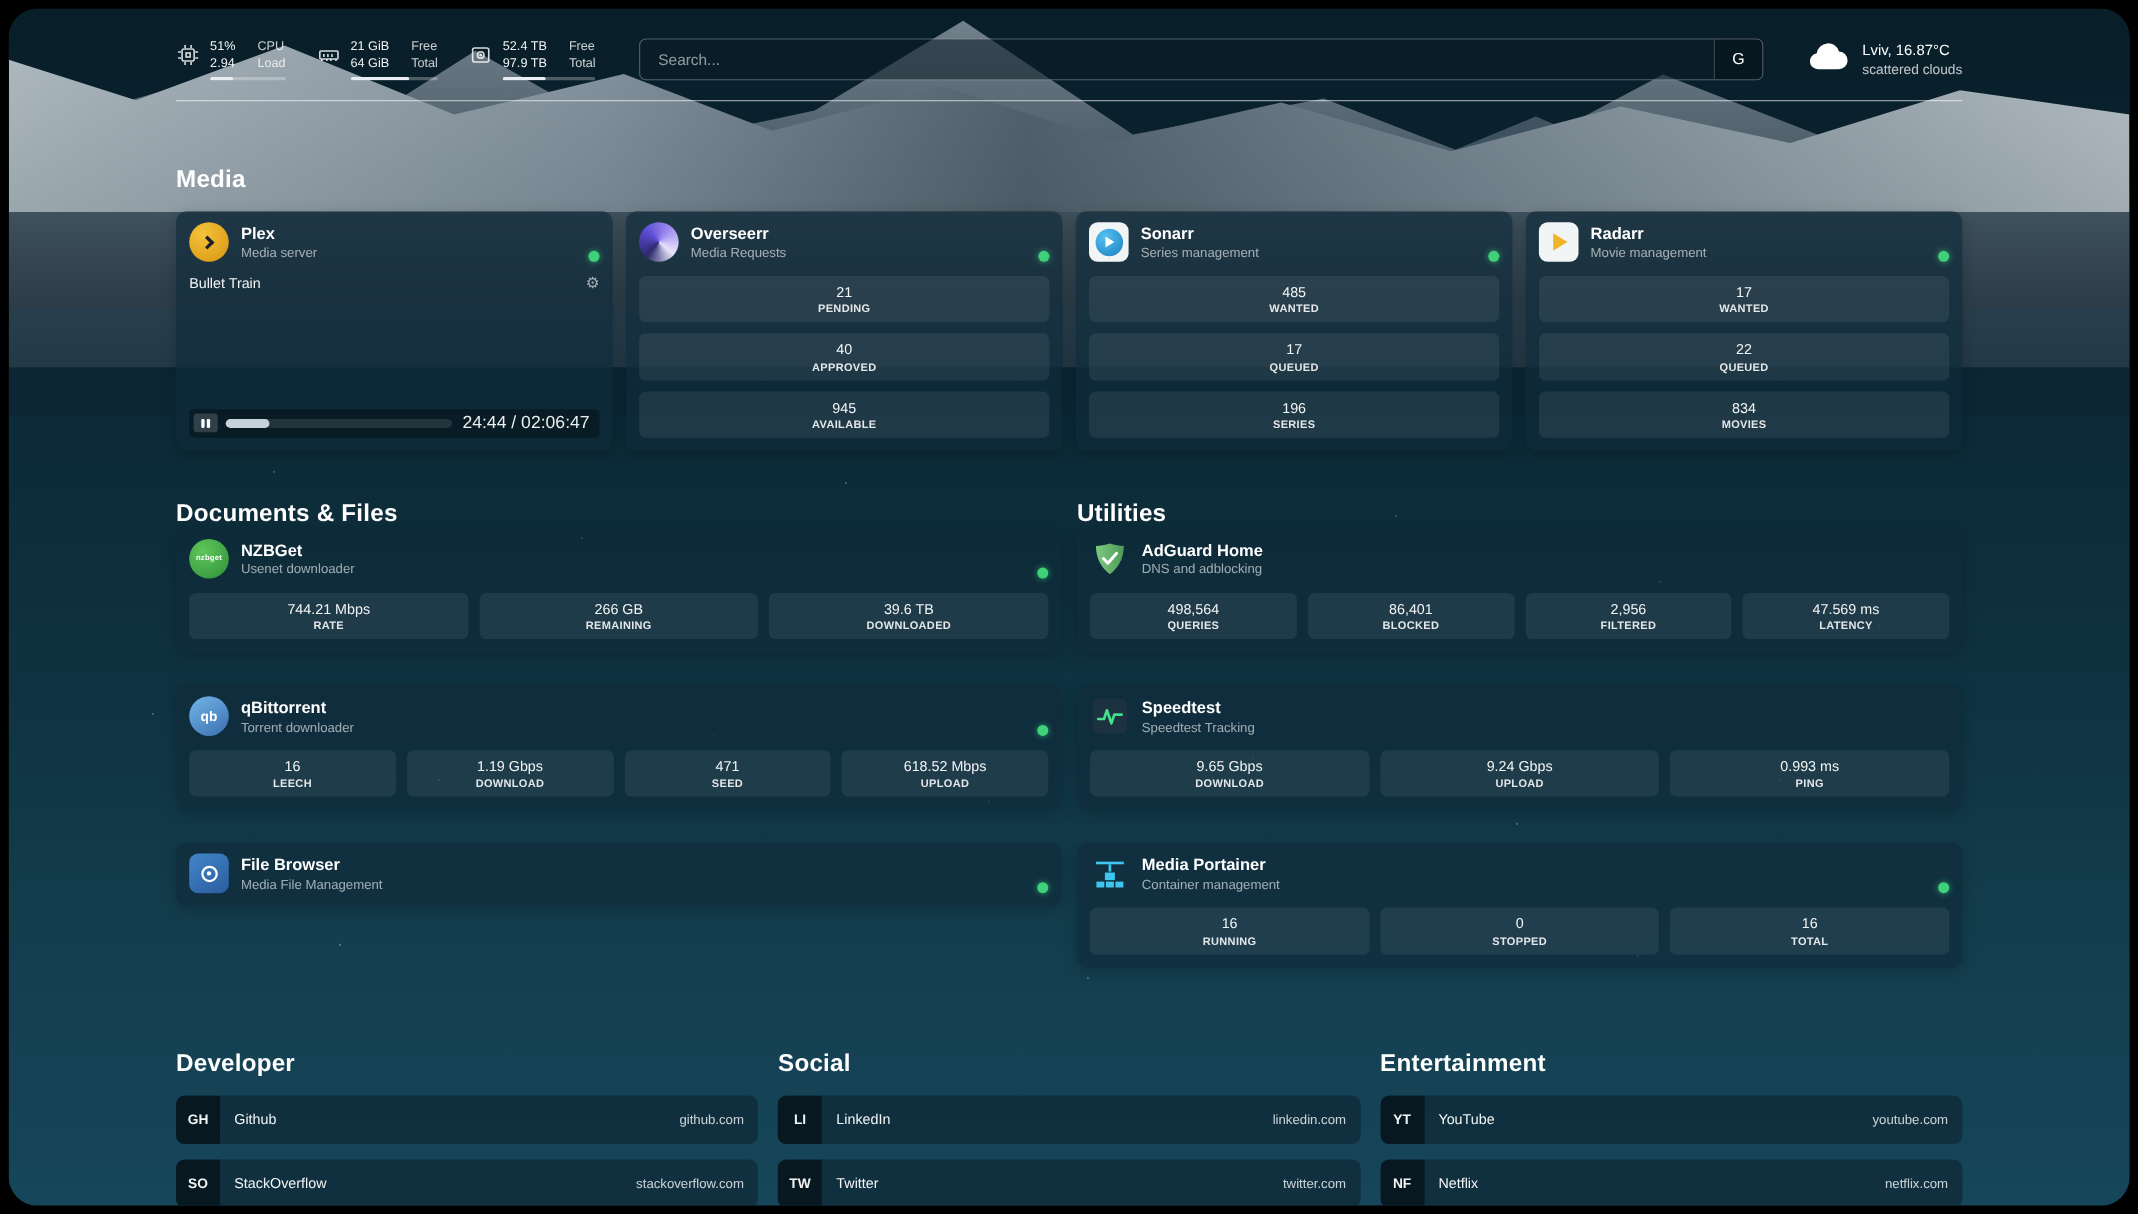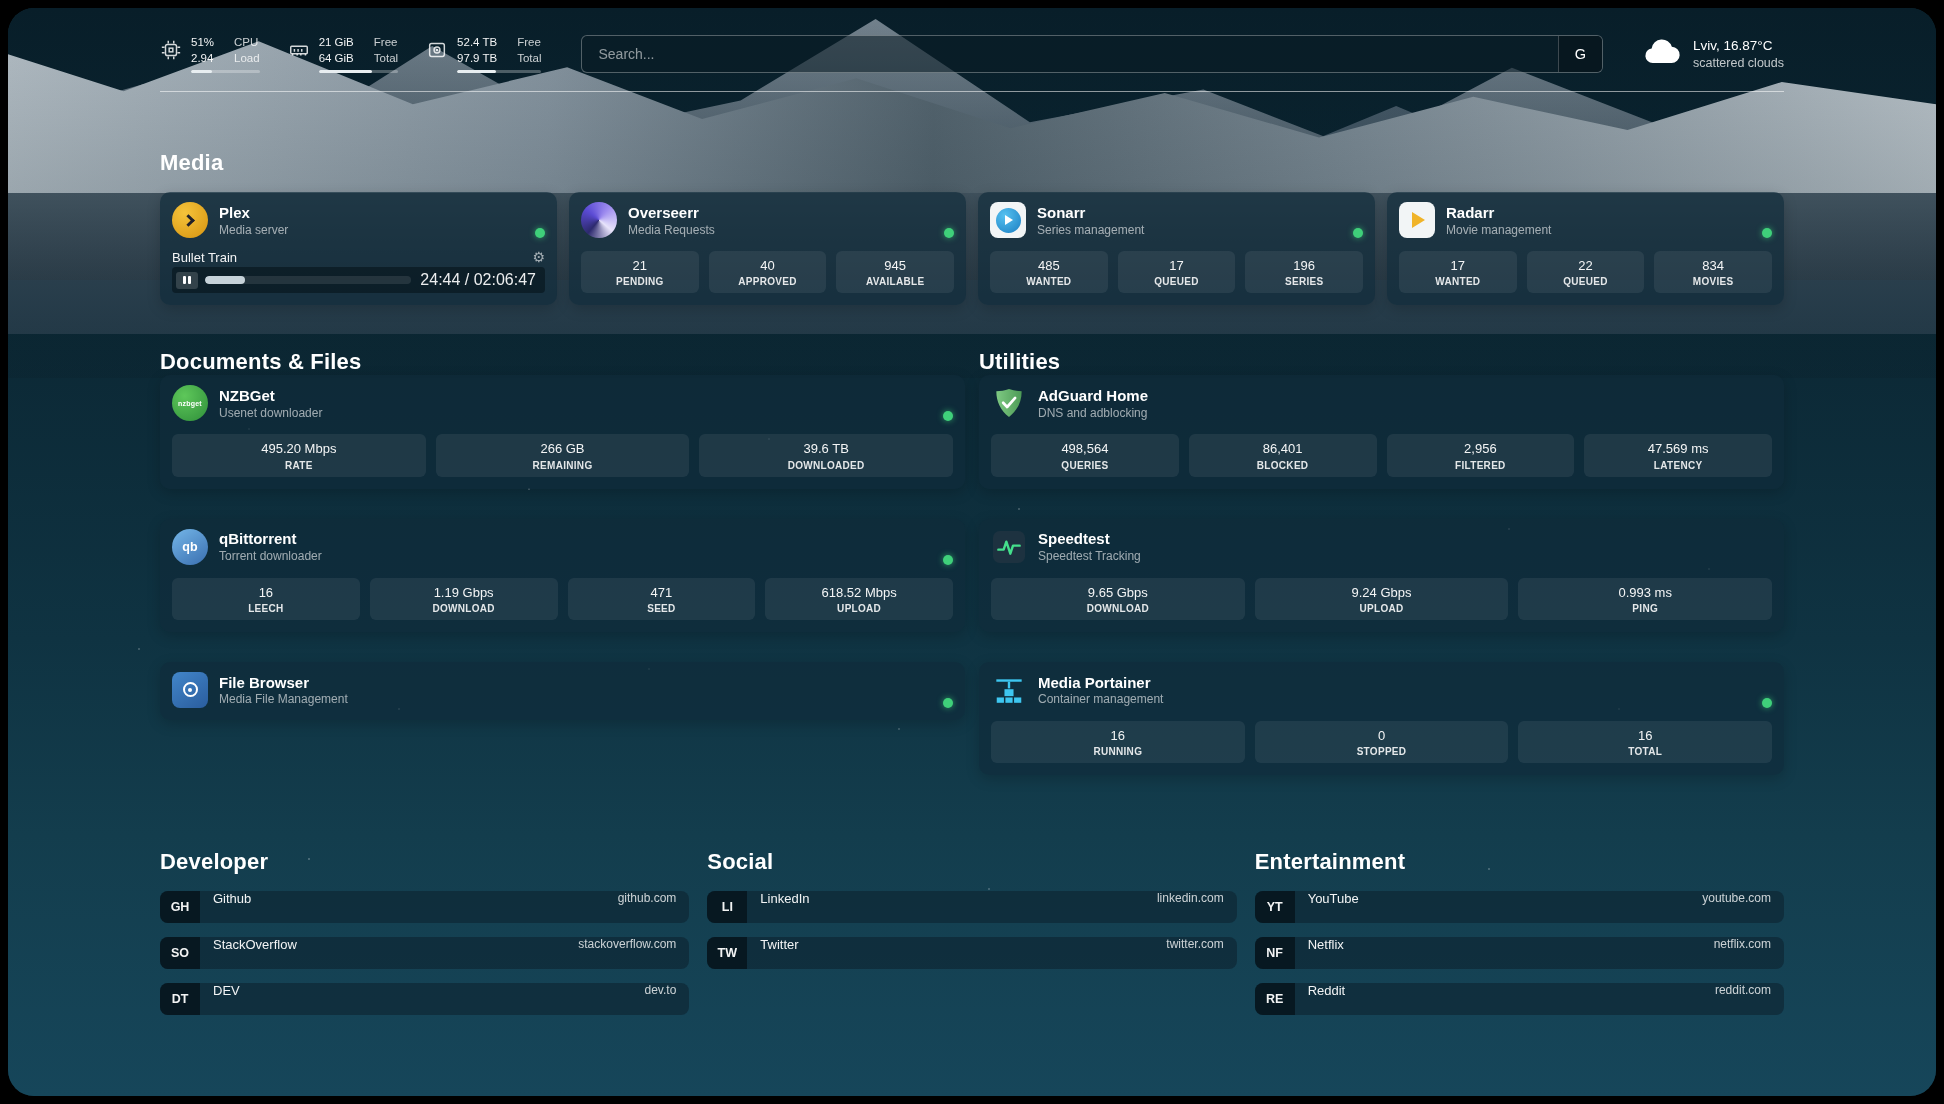--- a/index.html
+++ b/index.html
@@ -72,21 +72,21 @@
   .card { background:rgba(15,43,57,.66); border-radius:10px; padding:10px 12px 12px;
           box-shadow:0 4px 14px rgba(0,0,0,.18); display:flex; flex-direction:column; }
   .card-head { display:flex; align-items:flex-end; gap:11px; }
   .svc-icon { width:36px; height:36px; flex:0 0 auto; display:flex; align-items:center; justify-content:center; }
   .svc-names { flex:1; min-width:0; }
   .svc-name { font-size:15px; font-weight:600; line-height:1.25; }
   .svc-sub { font-size:12px; color:rgba(255,255,255,.6); line-height:1.3; }
   .dot { width:10px; height:10px; border-radius:50%; background:#3fd07a; box-shadow:0 0 6px rgba(63,208,122,.7); flex:0 0 auto; }
 
   .stats { display:flex; gap:10px; margin-top:13px; }
-  .media-grid .stats { margin-top:auto; padding-top:13px; }
+  .media-grid .stats { margin-top:auto; padding-top:13px;flex-direction:column; }
   .stat { flex:1; background:rgba(255,255,255,.07); border-radius:6px; text-align:center; padding:7px 4px 6px; }
   .stat-value { font-size:13px; color:rgba(255,255,255,.95); line-height:1.25; }
   .stat-label { font-size:10px; font-weight:700; color:rgba(255,255,255,.88); letter-spacing:.3px; margin-top:2px; }
 
   
   .plex-now { display:flex; align-items:center; margin-top:11px; font-size:13px; }
   .plex-title { flex:1; color:rgba(255,255,255,.95); }
   .gear { color:rgba(255,255,255,.6); font-size:14px; cursor:pointer; }
   .plex-player { display:flex; align-items:center; gap:7px; margin-top:auto; background:rgba(4,16,22,.55); border-radius:4px; padding:4px; }
   .pause-btn { width:22px; height:17px; border-radius:3px; background:rgba(255,255,255,.16);
@@ -117,21 +117,21 @@
   .qb-ico { border-radius:50%; background:linear-gradient(145deg,#74b6e8,#3a6fb0); }
   .qb-ico span { font-size:12.5px; font-weight:700; color:#fff; }
   .fb-ico { background:linear-gradient(145deg,#4286c9,#2a5d9e); border-radius:8px; }
   .fb-ring { width:15px; height:15px; border:2.5px solid #fff; border-radius:50%; position:relative; }
   .fb-ring::after { content:""; position:absolute; left:50%; top:50%; width:4px; height:4px; margin:-2px 0 0 -2px;
                     border-radius:50%; background:#fff; }
 
   
   .bookmarks { display:grid; grid-template-columns:1fr 1fr 1fr; gap:0 18px; margin-top:74px; }
   .bookmarks .section-title { margin-bottom:16px; }
-  .bm-row { display:flex; height:32px; background:rgba(13,36,48,.62);
+  .bm-row { display:flex; align-items:center; height:44px; background:rgba(13,36,48,.62);
             border-radius:8px; margin-bottom:14px; overflow:hidden; cursor:pointer; }
   .bm-abbr { width:40px; height:100%; background:rgba(6,20,28,.85); display:flex; align-items:center;
              justify-content:center; font-size:12.5px; font-weight:600; color:rgba(255,255,255,.95); flex:0 0 auto; }
   .bm-name { margin-left:13px; font-size:13px; color:rgba(255,255,255,.95); }
   .bm-domain { margin-left:auto; padding-right:13px; font-size:12px; color:rgba(255,255,255,.78); }
 </style>
 </head>
 <body>
 
 <div class="frame">
@@ -369,21 +369,21 @@
               <span>nzbget</span>
             </div>
             <div class="svc-names">
               <div class="svc-name">NZBGet</div>
               <div class="svc-sub">Usenet downloader</div>
             </div>
             <span class="dot"></span>
           </div>
           <div class="stats">
             <div class="stat">
-              <div class="stat-value">495.20 Mbps</div>
+              <div class="stat-value">744.21 Mbps</div>
               <div class="stat-label">RATE</div>
             </div>
             <div class="stat">
               <div class="stat-value">266 GB</div>
               <div class="stat-label">REMAINING</div>
             </div>
             <div class="stat">
               <div class="stat-value">39.6 TB</div>
               <div class="stat-label">DOWNLOADED</div>
             </div>

